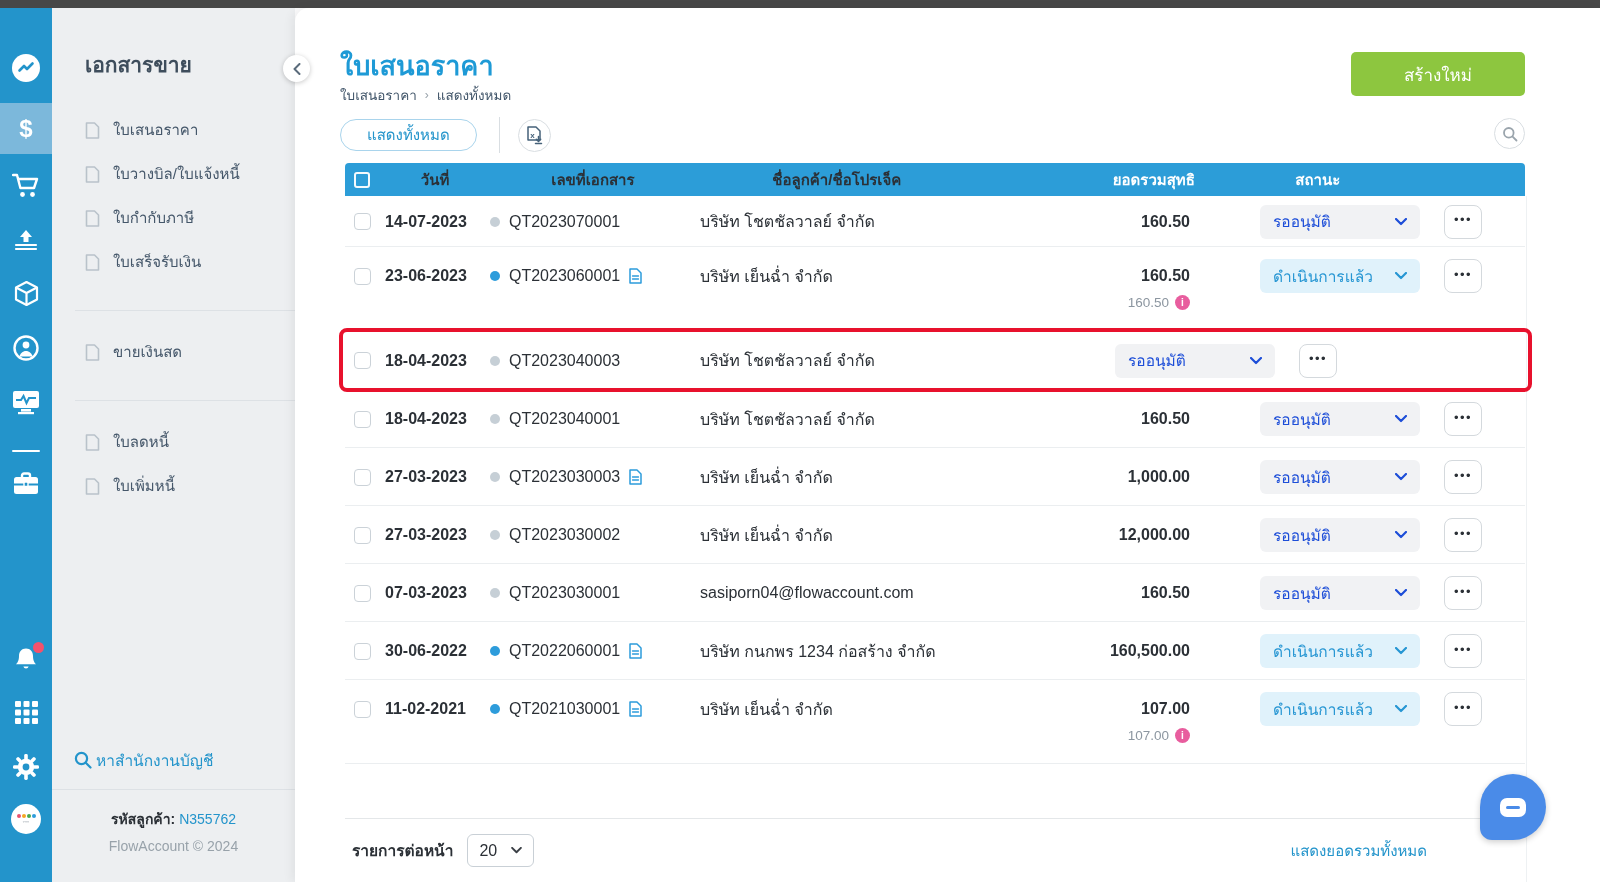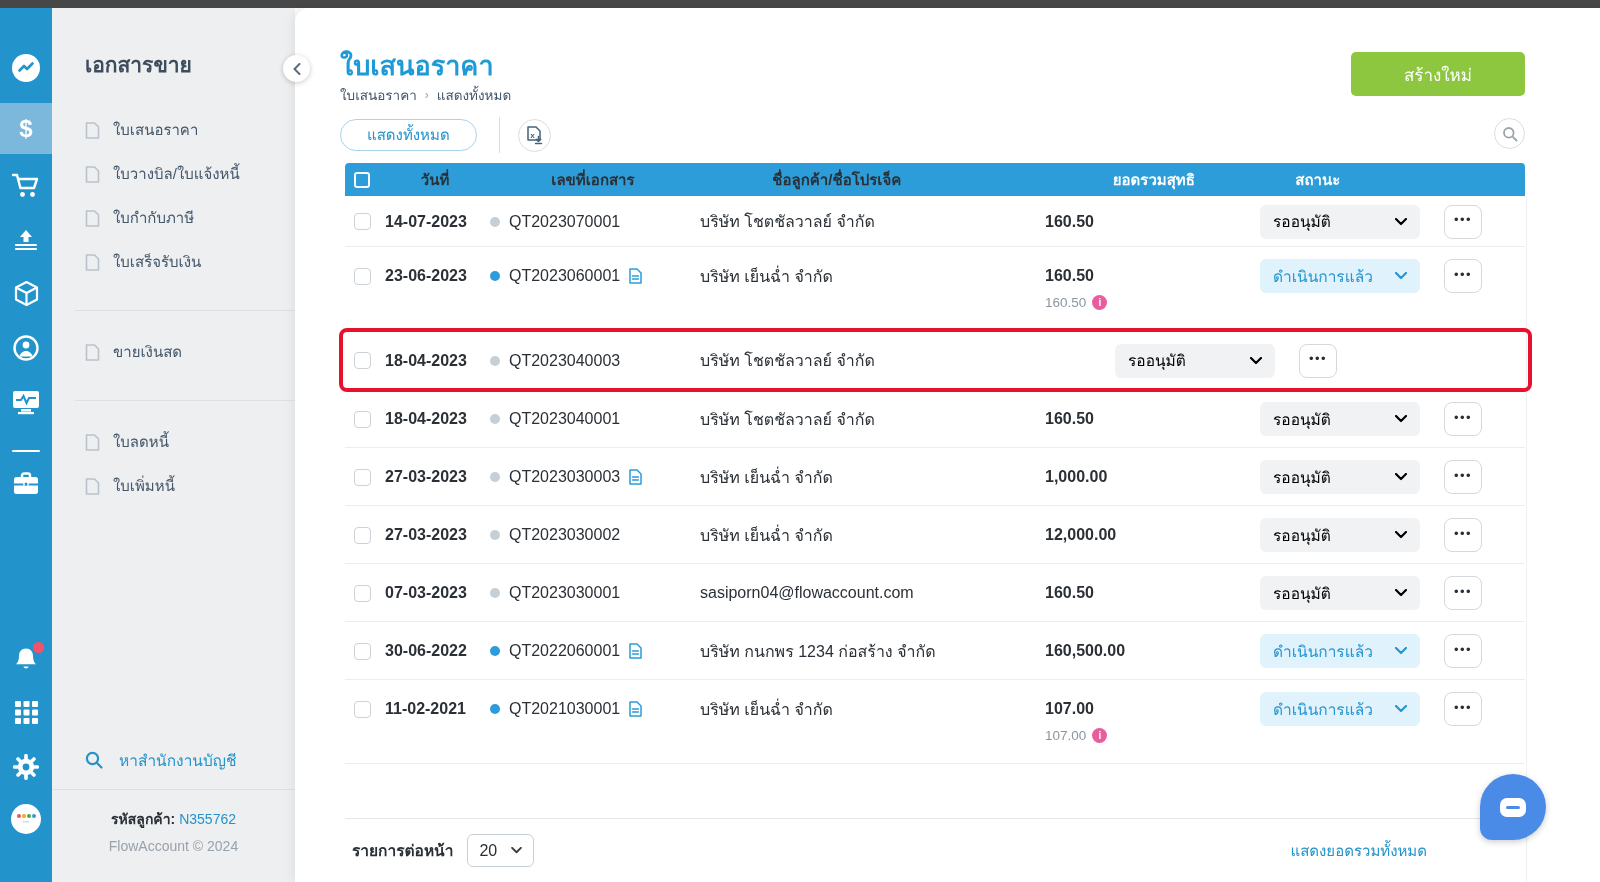--- a/index.html
+++ b/index.html
@@ -24,21 +24,21 @@
   .avatar-txt { font-size:4px; color:#9AA4AC; letter-spacing:.2px; }
 
   
   .sidebar { position:absolute; left:52px; top:8px; width:243px; height:874px; background:#EDEFF1; }
   .sb-title { margin:42px 0 0 33px; font-size:21px; font-weight:bold; color:#3E4D5C; line-height:30px; }
   .sb-items-1 { margin-top:28px; }
   .sb-item { height:44px; display:flex; align-items:center; gap:13px; padding-left:33px; cursor:pointer; }
   .sb-item span.lbl { font-size:15px; color:#45576A; }
   .sb-divider { height:1px; background:#DDE1E5; margin:26px 0 19px 23px; }
   .sb-divider + .sb-item, .sb-items-1 { }
-  .sb-search { position:absolute; top:735px; left:33px; height:34px; display:flex; align-items:center; gap:16px; cursor:pointer; }
+  .sb-search { position:absolute; top:735px; left:22px; height:34px; display:flex; align-items:center; gap:4px; cursor:pointer; }
   .sb-search span { font-size:15.5px; color:#2394CB; }
   .sb-footer-divider { position:absolute; top:781px; left:0; width:243px; height:1px; background:#DDE1E5; }
   .sb-code { position:absolute; top:800px; left:0; width:243px; text-align:center; font-size:14px; }
   .sb-code b { color:#2B3036; font-weight:bold; }
   .sb-code a { color:#2394CB; text-decoration:none; cursor:pointer; }
   .sb-copy { position:absolute; top:830px; left:0; width:243px; text-align:center; font-size:14px; color:#98A2AA; }
 
   
   .collapse-btn { position:absolute; left:283px; top:55px; width:27px; height:27px; border-radius:50%; background:#fff;
     box-shadow:0 1px 5px rgba(0,0,0,.22); display:flex; align-items:center; justify-content:center; cursor:pointer; z-index:5;
@@ -64,39 +64,39 @@
   
   .table { position:absolute; left:50px; top:155px; width:1180px; }
   .t-head { display:flex; align-items:center; height:33px; background:#2C9DD8; border-radius:4px 4px 0 0; color:#fff; }
   .t-head .hc { font-size:15px; font-weight:bold;margin-left:40px; }
   .t-row { position:relative; display:flex; align-items:flex-start; border-bottom:1px solid #EBEEF0; background:#fff; }
   .cell { height:var(--lh,58px); display:flex; align-items:center; }
   .c-check { width:40px; padding-left:9px; }
   .c-date { width:105px; font-size:16px; font-weight:600; color:#2B3036; }
   .c-doc { width:210px; gap:9px; font-size:16px; color:#2B3036; }
   .c-cust { width:345px; font-size:16px; color:#2B3036; }
-  .c-amt { width:145px; display:flex; flex-direction:column; align-items:flex-start; height:auto; }
+  .c-amt { width:145px; display:flex; flex-direction:column; align-items:flex-end; height:auto; }
   .amt-main { height:var(--lh,58px); display:flex; align-items:center; font-size:16px; font-weight:600; color:#2B3036; }
   .amt-sub { margin-top:-10px; display:flex; align-items:center; gap:6px; font-size:13.5px; color:#8C96A0; }
   .c-spacer { width:70px; }
   .c-status { width:175px; }
   .c-actions { width:90px; padding-left:9px; }
   .t-head .c-amt { align-items:flex-end; height:33px; justify-content:center; }
   .t-head .cell { height:33px; }
 
   .checkbox { width:17px; height:17px; border:1px solid #CBD2D8; border-radius:4px; background:#fff; cursor:pointer; }
   .checkbox-header { width:16px; height:16px; border:2px solid rgba(255,255,255,.95); border-radius:3px; background:transparent; cursor:pointer; }
   .dot { width:10px; height:10px; border-radius:50%; flex:none; }
   .dot-gray { background:#C6CFD6; }
   .dot-blue { background:#2D9CDB; }
   .info-dot { width:15px; height:15px; border-radius:50%; background:#E85D9E; color:#fff; font-size:10px; font-weight:bold;
     display:flex; align-items:center; justify-content:center; font-style:normal; }
   .status-pill { width:160px; height:34px; border-radius:6px; display:flex; align-items:center; justify-content:space-between;
     padding:0 13px; font-size:15.5px; cursor:pointer; }
-  .pill-pending { background:#F1F2F4; color:#000000; }
+  .pill-pending { background:#F1F2F4; color:#1d4ed8; }
   .pill-done { background:#E0F2FB; color:#2696D3; }
   .actions-btn { width:38px; height:34px; border:1px solid #D4D9DD; border-radius:8px; background:#fff; cursor:pointer;
     color:#2B3036; font-size:13px; letter-spacing:1.5px; display:flex; align-items:center; justify-content:center; padding-bottom:4px; }
   .row-highlight { position:absolute; left:-6px; right:-7px; top:-3px; bottom:-3px; border:4px solid #E8112D;
     border-radius:8px; pointer-events:none; z-index:4; }
 
   
   .pagination { position:absolute; left:50px; top:810px; width:1180px; height:64px; border-top:1px solid #E4E7E9;
     display:flex; align-items:center; }
   .pp-label { margin-left:7px; font-size:15.5px; color:#2B3036; font-weight:600; }

